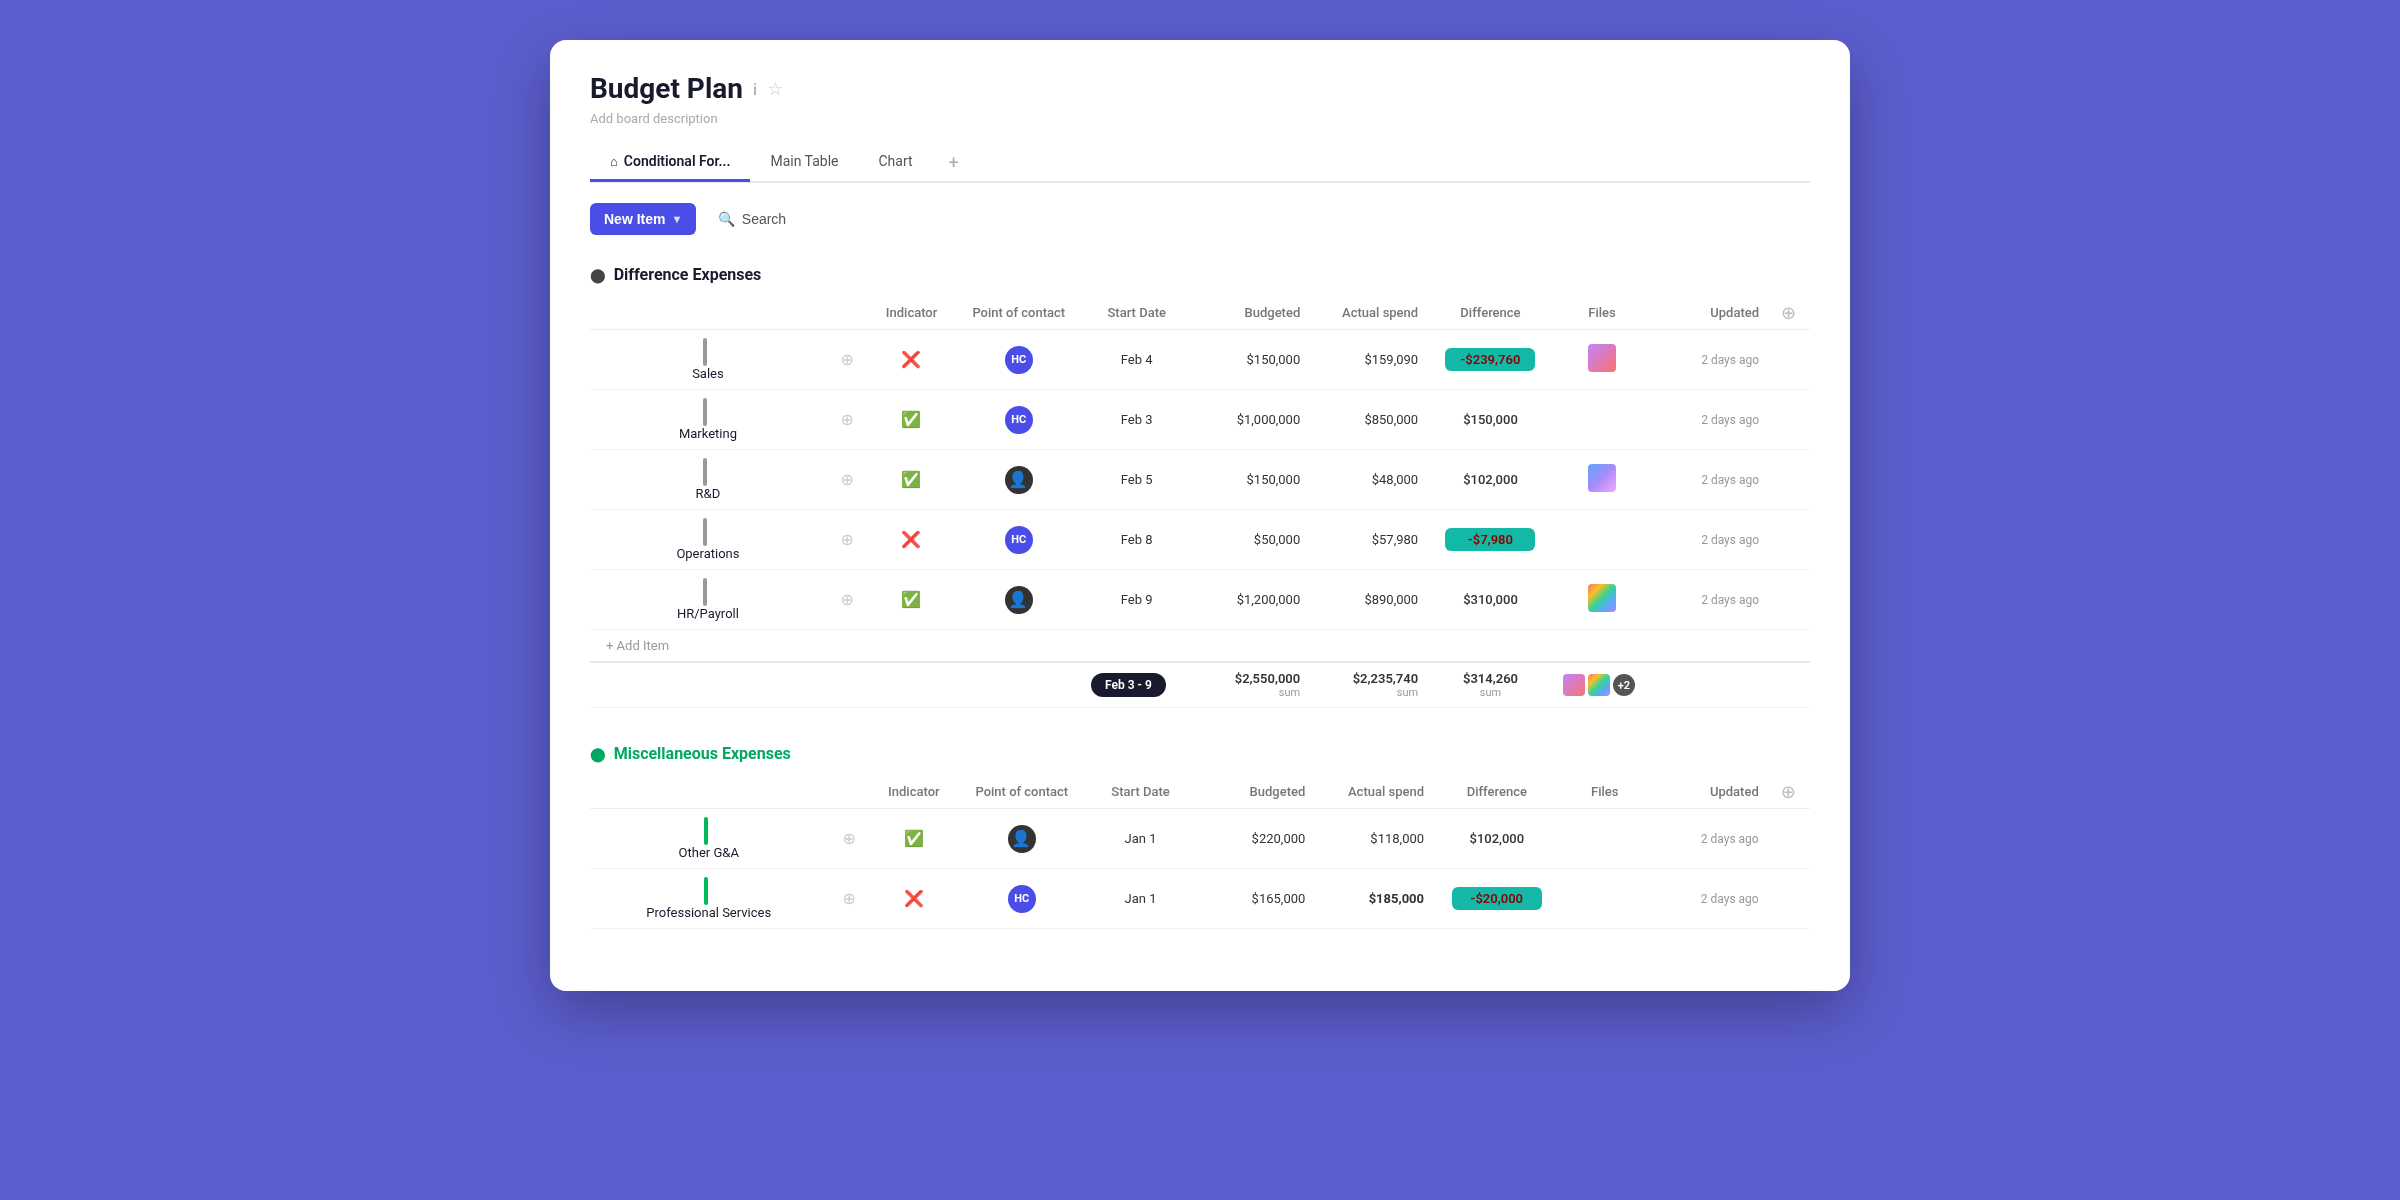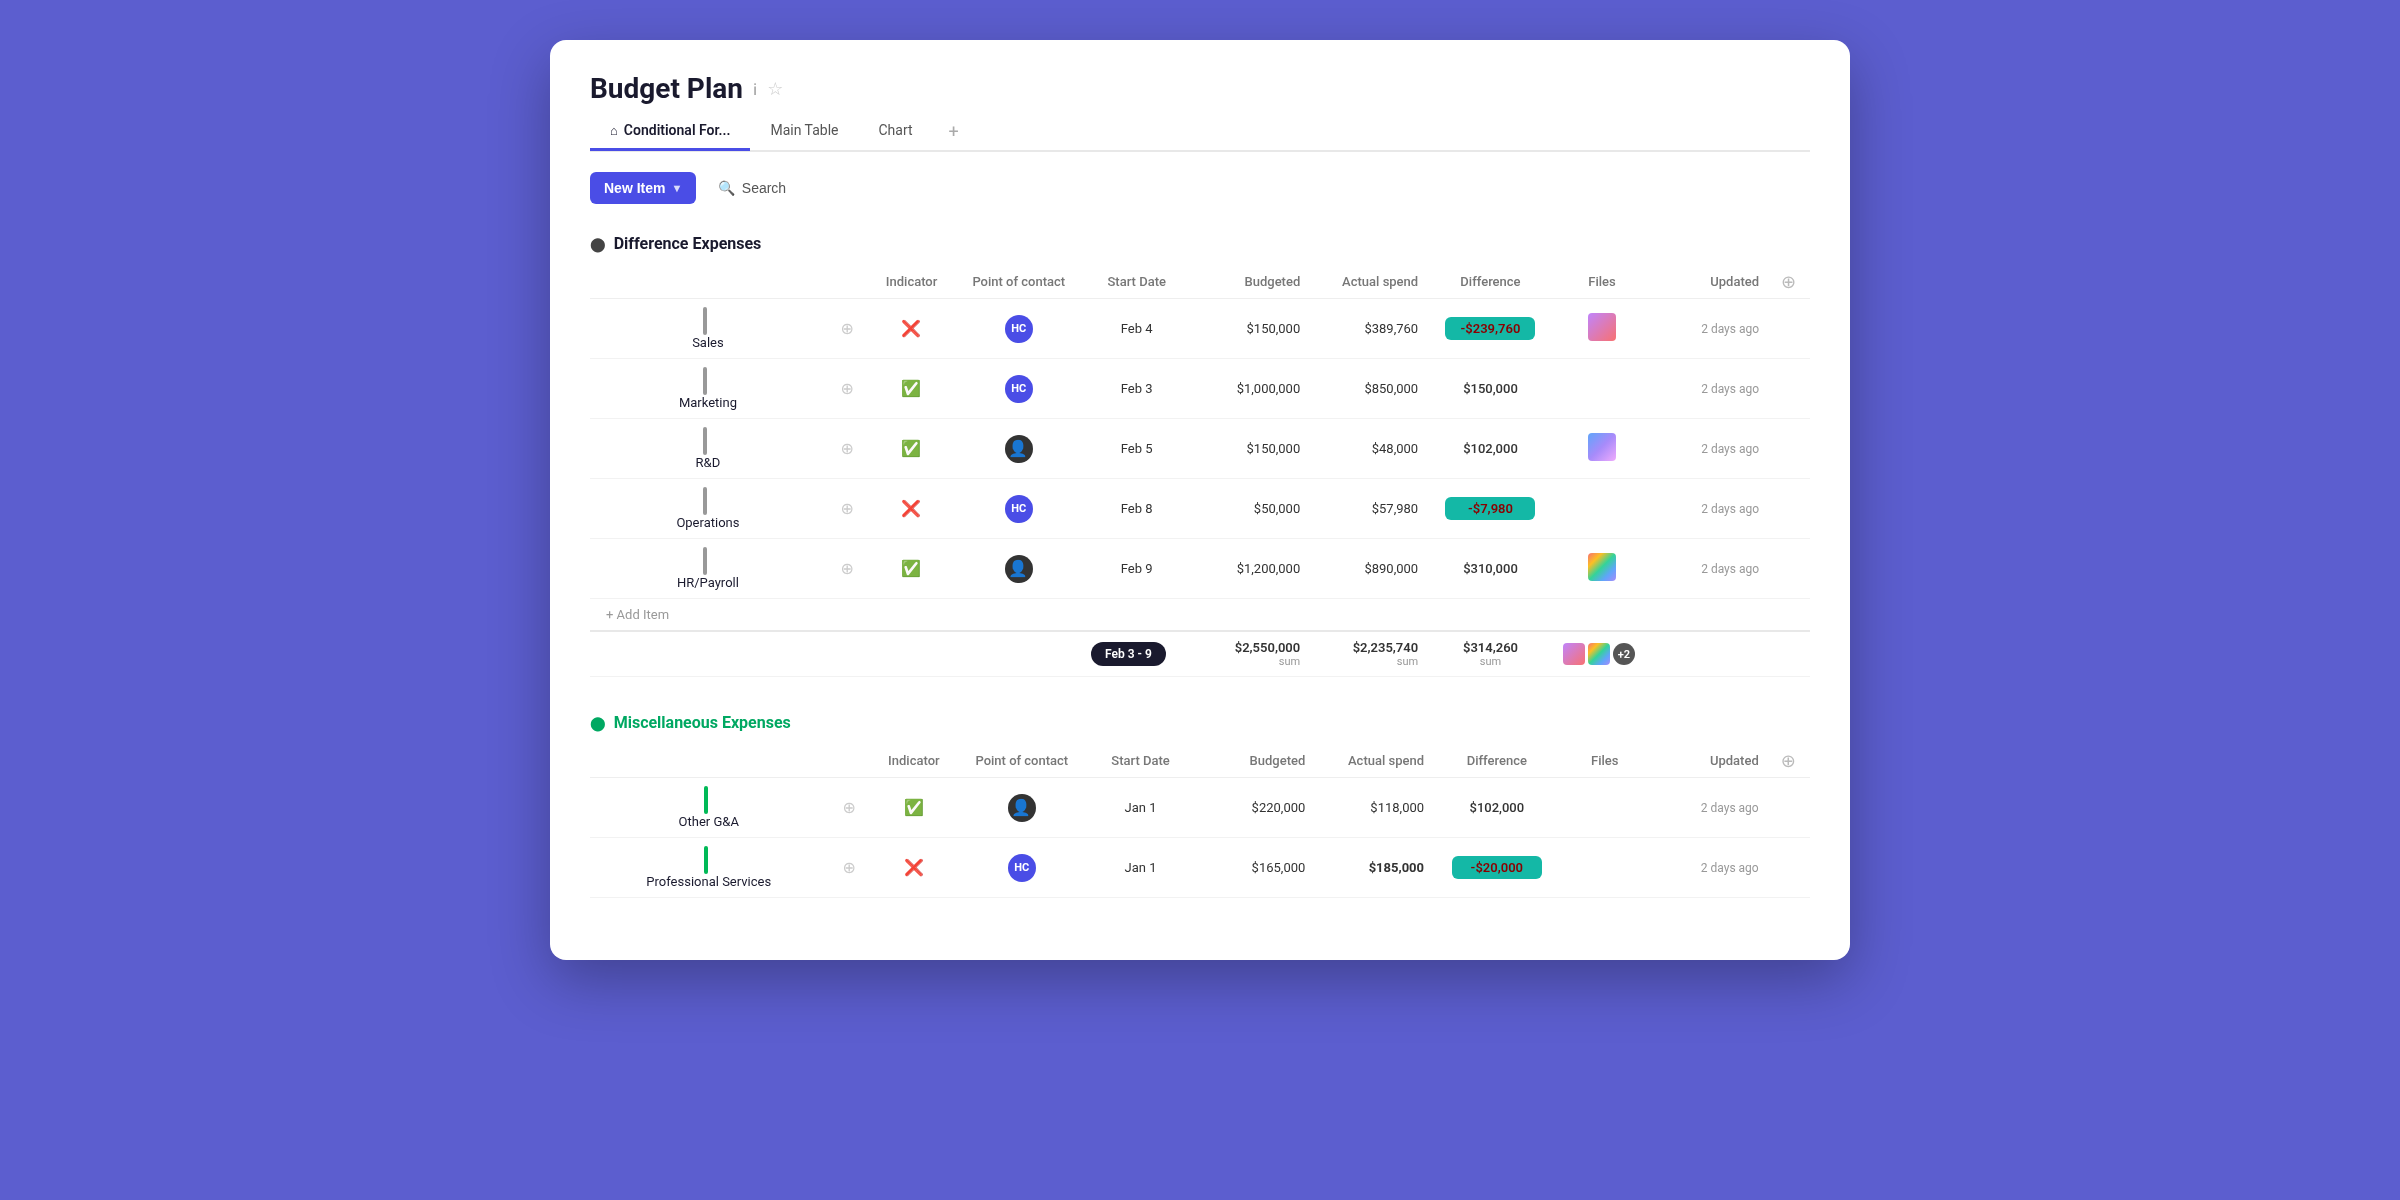--- a/index.html
+++ b/index.html
@@ -291,20 +291,21 @@
 </head>
 <body>
 
 <div class="window">
 
   <div class="page-title-row">
     <h1 class="page-title">Budget Plan</h1>
     <span class="info-icon">ℹ</span>
     <span class="star-icon">☆</span>
   </div>
+  <div class="board-description">Add board description</div>
 
   <div class="tabs">
     <div class="tab active">
       <span class="tab-home-icon">⌂</span>
       <span>Conditional For...</span>
     </div>
     <div class="tab">
       <span>Main Table</span>
     </div>
     <div class="tab">
@@ -351,21 +352,21 @@
         <div class="row-left-cell">
           <span class="left-bar bar-grey"></span>
           <span class="row-name">Sales</span>
         </div>
       </td>
       <td class="col-add" style="color:#ccc;font-size:16px;text-align:center;">⊕</td>
       <td class="col-indicator" style="text-align:center;"><span class="indicator-x">❌</span></td>
       <td class="col-poc" style="text-align:center;"><span class="avatar-hc">HC</span></td>
       <td class="col-date" style="text-align:center;">Feb 4</td>
       <td class="col-budget" style="text-align:right;">$150,000</td>
-      <td class="col-actual" style="text-align:right;">$389,760</td>
+      <td class="col-actual" style="text-align:right;">$159,090</td>
       <td class="col-diff" style="text-align:center;"><span class="diff-negative">-$239,760</span></td>
       <td class="col-files" style="text-align:center;"><span class="file-thumb"></span></td>
       <td class="col-updated updated-text" style="text-align:right;">2 days ago</td>
       <td></td>
     </tr>
           <tr>
       <td class="col-name">
         <div class="row-left-cell">
           <span class="left-bar bar-grey"></span>
           <span class="row-name">Marketing</span>

